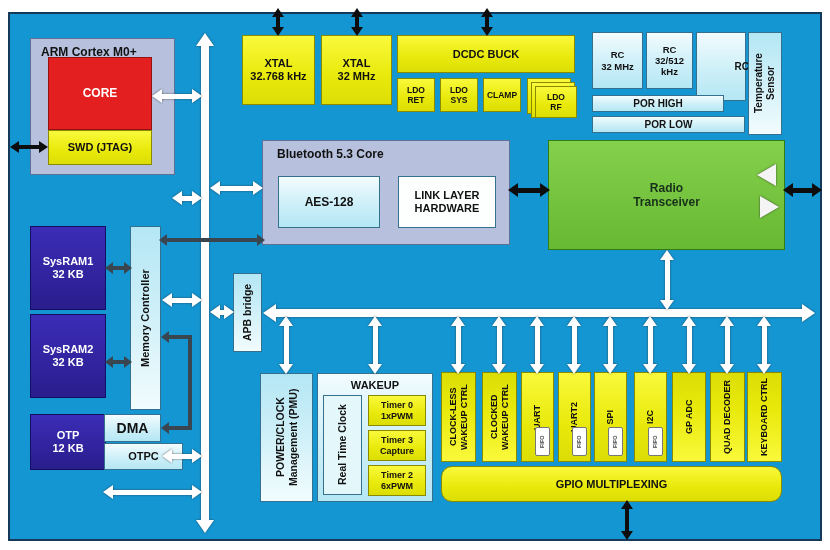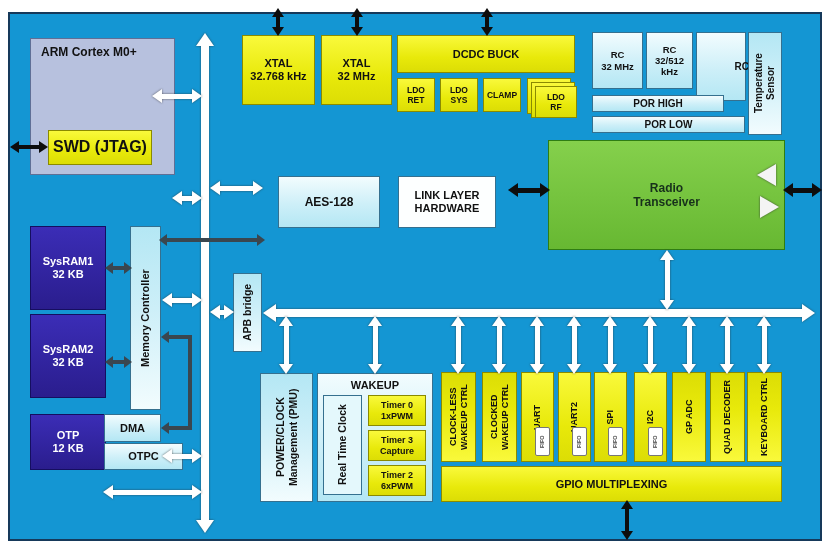--- a/index.html
+++ b/index.html
@@ -41,31 +41,32 @@
 </style>
 </head>
 <body>
 
 <div class="canvas">
   <div class="frame"></div>
 
   <div class="blk peri" style="left:30px;top:38px;width:145px;height:137px;">
     <span class="ctitle" style="left:10px;top:6px;font-size:12px;">ARM Cortex M0+</span>
   </div>
-  <div class="blk yellow" style="left:48px;top:130px;width:104px;height:35px;font-size:16px;">SWD (JTAG)</div>
+  <div class="blk red" style="left:48px;top:57px;width:104px;height:73px;font-size:12px;">CORE</div>
+  <div class="blk yellow" style="left:48px;top:130px;width:104px;height:35px;font-size:11px;">SWD (JTAG)</div>
 
 
   <div class="blk indigo" style="left:30px;top:226px;width:76px;height:84px;font-size:11px;text-align:center;">SysRAM1
 32 KB</div>
   <div class="blk indigo" style="left:30px;top:314px;width:76px;height:84px;font-size:11px;">SysRAM2
 32 KB</div>
   <div class="blk cyan vt" style="left:130px;top:226px;width:31px;height:184px;font-size:11px;">Memory Controller</div>
   <div class="blk indigo" style="left:30px;top:414px;width:76px;height:56px;font-size:11px;">OTP
 12 KB</div>
-  <div class="blk cyan" style="left:104px;top:414px;width:57px;height:28px;font-size:11px;">DMA</div>
+  <div class="blk cyan" style="left:104px;top:414px;width:57px;height:28px;font-size:14px;">DMA</div>
   <div class="blk cyan" style="left:104px;top:443px;width:79px;height:27px;font-size:11px;">OTPC</div>
 
   <div class="blk yellow" style="left:242px;top:35px;width:73px;height:70px;font-size:11px;">XTAL
 32.768 kHz</div>
   <div class="blk yellow" style="left:321px;top:35px;width:71px;height:70px;font-size:11px;">XTAL
 32 MHz</div>
   <div class="blk yellow" style="left:397px;top:35px;width:178px;height:38px;font-size:11px;">DCDC BUCK</div>
   <div class="blk yellow" style="left:397px;top:78px;width:38px;height:34px;font-size:8.5px;">LDO
 RET</div>
   <div class="blk yellow" style="left:440px;top:78px;width:38px;height:34px;font-size:8.5px;">LDO
@@ -80,20 +81,23 @@
 32 MHz</div>
   <div class="blk cyan" style="left:646px;top:32px;width:47px;height:57px;font-size:9.5px;">RC
 32/512
 kHz</div>
   <div class="blk cyan" style="left:696px;top:32px;width:49px;height:69px;font-size:10px;padding-left:48px;">RCX</div>
   <div class="blk cyan" style="left:592px;top:95px;width:132px;height:17px;font-size:10px;">POR HIGH</div>
   <div class="blk cyan" style="left:592px;top:116px;width:153px;height:17px;font-size:10px;">POR LOW</div>
   <div class="blk cyan vt" style="left:748px;top:32px;width:34px;height:103px;font-size:10px;">Temperature
 Sensor</div>
 
+  <div class="blk peri" style="left:262px;top:140px;width:248px;height:105px;">
+    <span class="ctitle" style="left:14px;top:6px;font-size:12px;">Bluetooth 5.3 Core</span>
+  </div>
   <div class="blk cyan" style="left:278px;top:176px;width:102px;height:52px;font-size:12px;">AES-128</div>
   <div class="blk green" style="left:548px;top:140px;width:237px;height:110px;font-size:12px;">Radio
 Transceiver</div>
 
   <div class="blk white" style="left:398px;top:176px;width:98px;height:52px;font-size:11px;">LINK LAYER
 HARDWARE</div>
   <div class="tri" style="left:757px;top:164px;border-width:11px 19px 11px 0;border-right-color:#f4f4f4;"></div>
   <div class="tri" style="left:760px;top:196px;border-width:11px 0 11px 19px;border-left-color:#f4f4f4;"></div>
 
   <div class="blk cyan vt" style="left:233px;top:273px;width:29px;height:79px;font-size:10.5px;">APB bridge</div>
@@ -128,21 +132,21 @@
     <span class="fifo">FIFO</span>
   </div>
   <div class="blk yellow" style="left:634px;top:372px;width:33px;height:90px;">
     <span class="vt" style="font-size:9px;">I2C</span>
     <span class="fifo">FIFO</span>
   </div>
   <div class="blk yellow vt" style="left:672px;top:372px;width:34px;height:90px;font-size:9px;">GP ADC</div>
   <div class="blk yellow vt" style="left:710px;top:372px;width:35px;height:90px;font-size:9px;">QUAD DECODER</div>
   <div class="blk yellow vt" style="left:747px;top:372px;width:35px;height:90px;font-size:9px;">KEYBOARD CTRL</div>
 
-  <div class="blk yellow" style="left:441px;top:466px;width:341px;height:36px;font-size:11px;">GPIO MULTIPLEXING</div>
+  <div class="blk yellow" style="left:441px;top:466px;width:341px;height:36px;font-size:11px;border-radius:11px;">GPIO MULTIPLEXING</div>
 
   <div class="arr av big w" style="left:196px;top:33px;height:500px;">
       <i class="u"></i>
       <i class="sh"></i>
       <i class="d"></i>
     </div>
 
   <div class="arr ah big w" style="left:263px;top:304px;width:552px;">
       <i class="l"></i>
       <i class="sh"></i>

